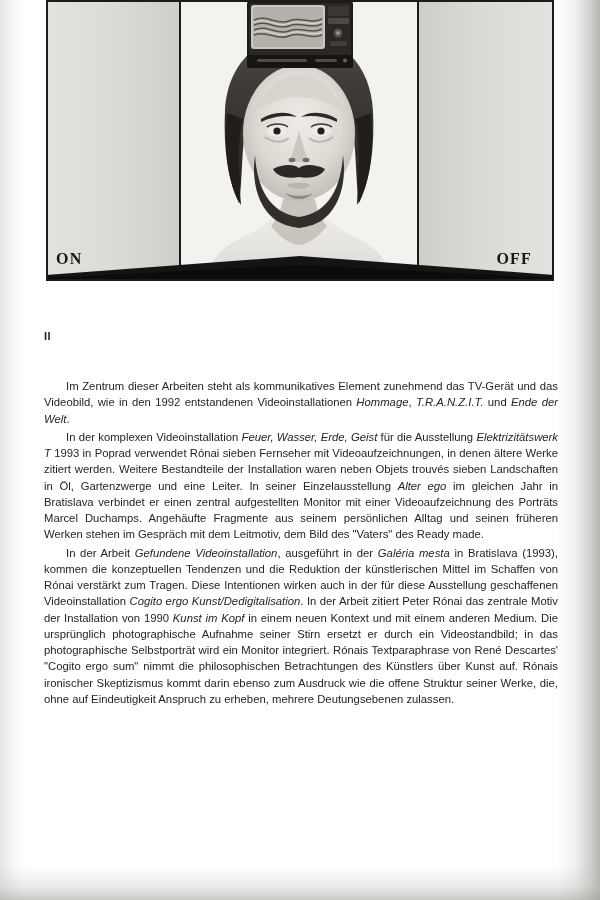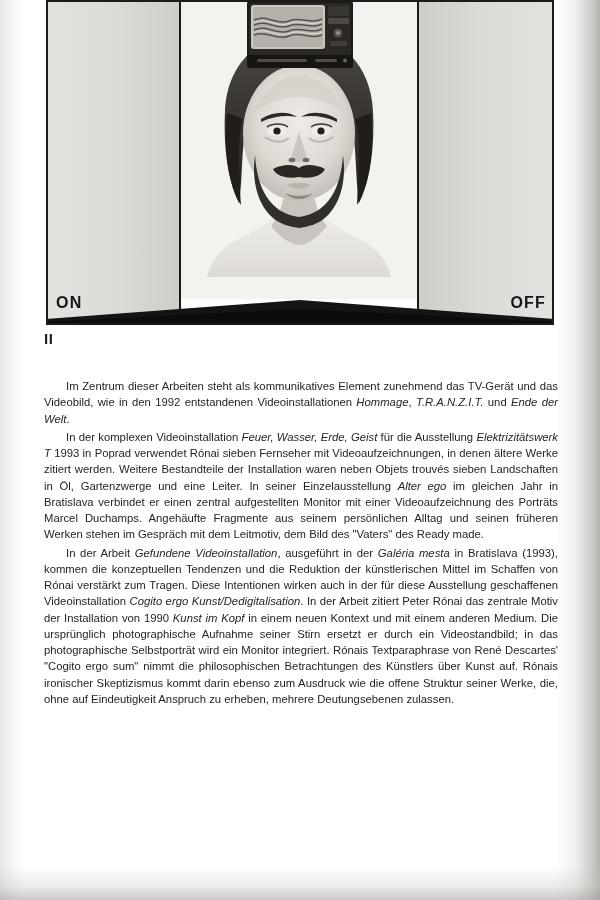--- a/index.html
+++ b/index.html
@@ -43,21 +43,22 @@
     background: linear-gradient(to right, rgba(120,118,114,0.18) 0%, rgba(190,188,184,0.10) 60%, rgba(255,255,255,0) 100%);
     pointer-events: none;
   }
 
   
   .plate-wrap {
     position: absolute;
     left: 46px;
     top: 0;
     width: 508px;
-    height: 325px;
+    height: 281px;
+    font-family: Liberation Serif, serif;
   }
   .plate {
     position: absolute;
     inset: 0;
     overflow: hidden;
     background: #d8d6d2;
   }
   
   .wall {
     position: absolute;
@@ -103,21 +104,21 @@
 
   .on-off {
     position: absolute;
     bottom: 13px;
     font-weight: 700;
     font-size: 16px;
     letter-spacing: 1.2px;
     color: #171717;
   }
   .on-off.on  { left: 10px; }
-  .on-off.off { right: 8px; }
+  .on-off.off { right: 22px; }
 
   
   .portrait {
     position: absolute;
     left: 135px;
     top: 0;
     width: 236px;
     height: 299px;
     overflow: hidden;
     background: #f4f2ee;
@@ -141,21 +142,21 @@
     height: 70px;
     transform: translateX(-50%);
   }
   .tvset svg { display: block; width: 100%; height: 100%; }
 
   
   .caption {
     position: absolute;
     left: 44px;
     top: 331px;
-    font-size: 15px;
+    font-size: 11px;
     font-weight: 700;
     letter-spacing: 0.5px;
     color: #232323;
     line-height: 1;
   }
 
   
   .textcol {
     position: absolute;
     left: 44px;

